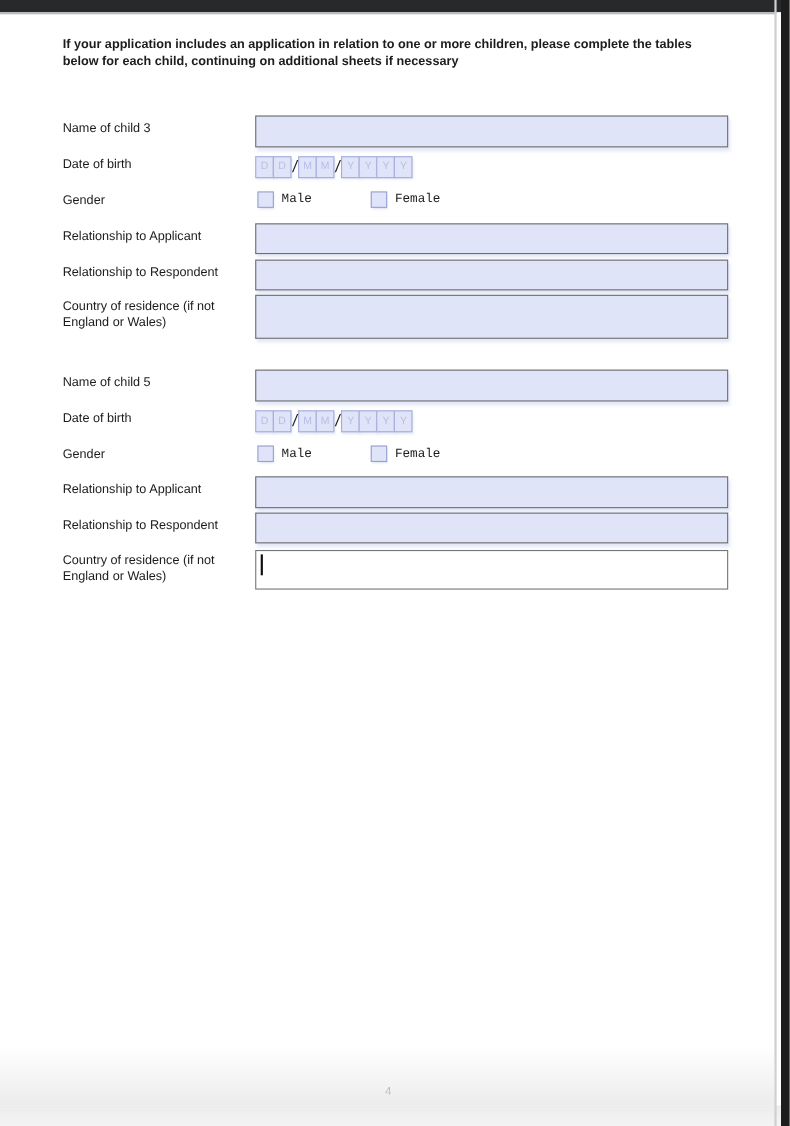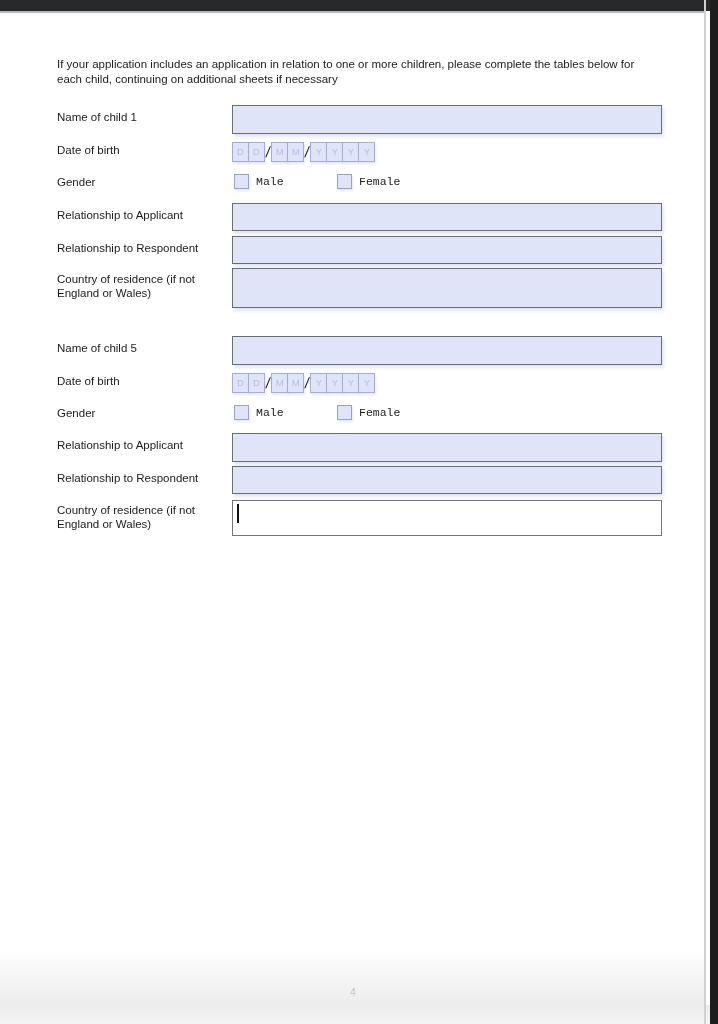--- a/index.html
+++ b/index.html
@@ -11,22 +11,22 @@
   .top-bar    { position:absolute; left:0; top:0; width:710px; height:11px; background:#28292b; }
   .top-bar-edge { position:absolute; left:0; top:11px; width:706px; height:2px; background:#b9b9b9; }
   .page-right-edge { position:absolute; left:704px; top:0; width:2px; height:1024px; background:#d0d0d0; }
   .right-strip { position:absolute; left:710px; top:0; width:8px; height:1024px; background:#1d1d1e; }
   .bottom-fade { position:absolute; left:0; top:950px; width:704px; height:55px;
                  background:linear-gradient(180deg, rgba(236,236,236,0) 0%, #ececec 100%); }
   .bottom-strip { position:absolute; left:0; top:1005px; width:710px; height:19px;
                   background:linear-gradient(180deg,#ececec 0%,#f4f4f4 100%); }
 
   
-  .intro { position:absolute; left:57px; top:57px; width:590px; font-size:11.5px;
-           line-height:15px; color:#1c1c1c; }
+  .intro { position:absolute; left:57px; top:34px; width:590px; font-size:11.5px;
+           line-height:15px; color:#1c1c1c;font-weight:bold; }
   .lbl   { position:absolute; left:57px; width:174px; font-size:11.5px; line-height:14px; color:#1b1b1b; }
 
   
   .field { position:absolute; left:232px; width:430px; background:#dfe4f9;
            border:1px solid #6d6d6d; box-shadow:2px 3px 3px rgba(203,209,238,0.55);
            font-family:"Liberation Sans", sans-serif; font-size:12px; color:#1a1a1a; padding:2px 5px; }
   .field.white { background:#ffffff; box-shadow:none; border:1px solid #757575; }
   .caret { position:absolute; left:4px; top:3px; width:2px; height:19px; background:#111; }
 
   
@@ -46,21 +46,21 @@
   .page-num { position:absolute; left:0; top:986px; width:706px; text-align:center;
               font-size:10.5px; color:#333; }
 </style>
 </head>
 <body>
 
 <div class="viewport">
 
   <p class="intro">If your application includes an application in relation to one or more children, please complete the tables below for each child, continuing on additional sheets if necessary</p>
 
-  <div class="lbl" style="top:110px">Name of child 1</div>
+  <div class="lbl" style="top:110px">Name of child 3</div>
   <input class="field" style="top: 105px; height: 29px;" type="text" value="">
 
   <div class="lbl" style="top:143px">Date of birth</div>
   <div class="dobwrap" style="top:141px">
     <div class="dobgroup">
       <div class="dobcell">D</div>
       <div class="dobcell">D</div>
     </div>
     <span class="slash">/</span>
     <div class="dobgroup">

